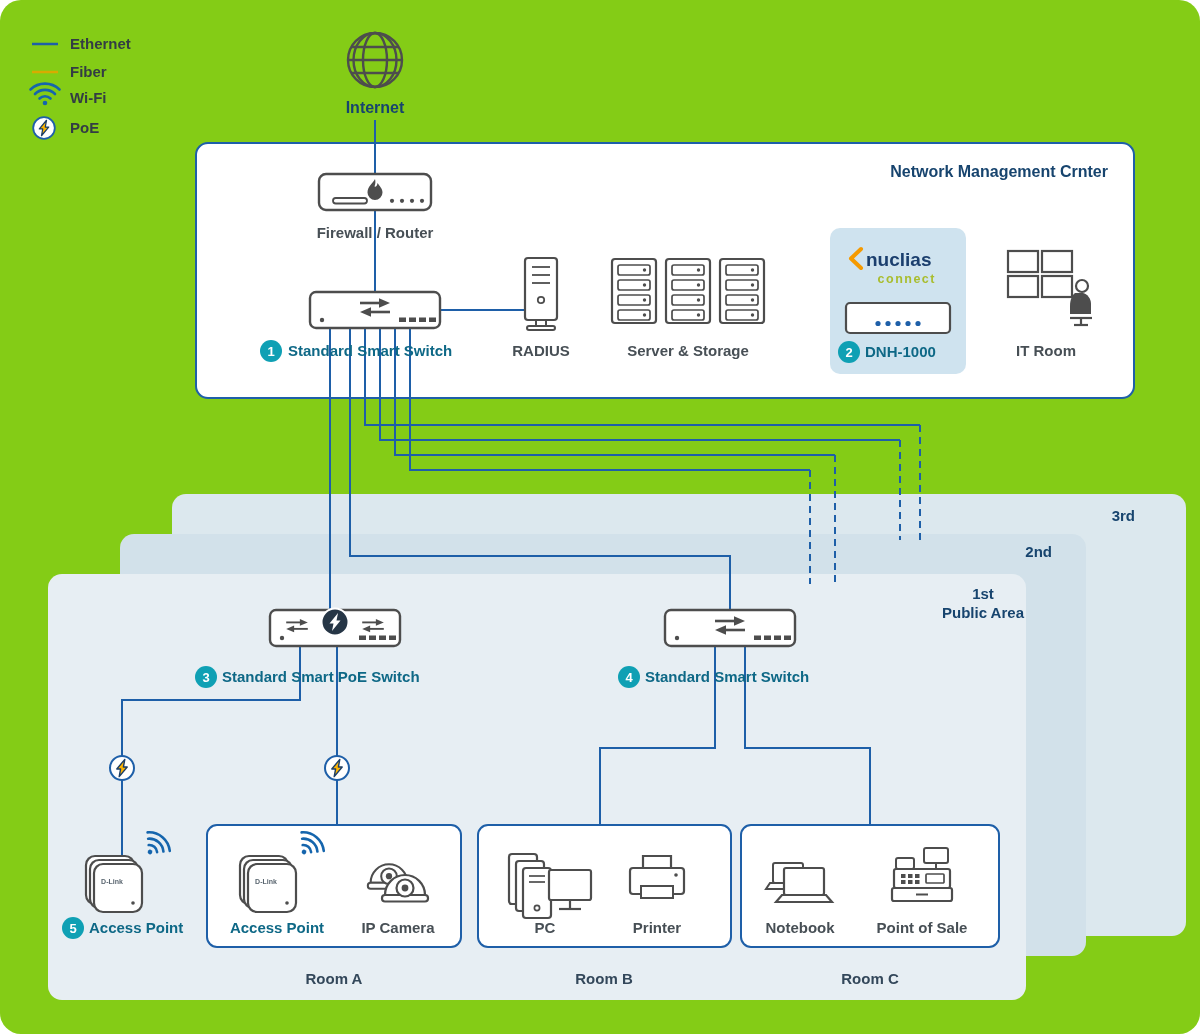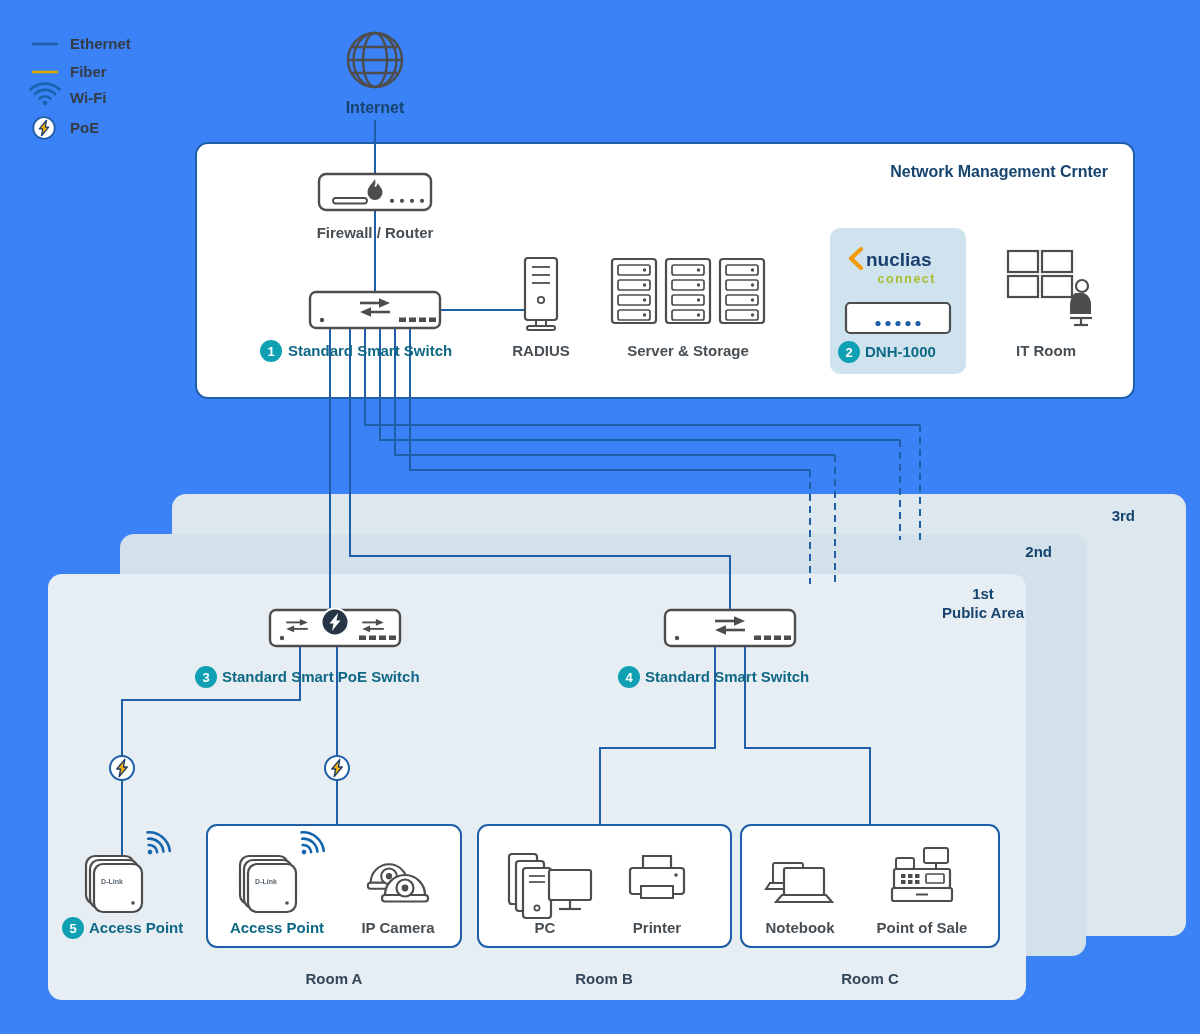--- a/index.html
+++ b/index.html
@@ -1,17 +1,17 @@
 <!DOCTYPE html>
 <html><head>
 <meta charset="utf-8">
 <style>
   html,body{margin:0;padding:0;background:#ffffff;}
-  #stage{position:relative;width:1200px;height:1034px;background:#3b82f6;
-         font-family:"Liberation Sans",sans-serif;overflow:hidden;}
+  #stage{position:relative;width:1200px;height:1034px;background:#84cc16;
+         font-family:"Liberation Sans",sans-serif;overflow:hidden;border-radius:21px;}
   #stage svg{position:absolute;left:0;top:0;}
   text{font-family:"Liberation Sans",sans-serif;}
   .lbl       {fill:#474f55;font-size:15px;font-weight:600;}
   .lbl-teal  {fill:#0e6886;font-size:15px;font-weight:700;}
   .lbl-navy  {fill:#17446e;font-size:16px;font-weight:700;}
   .lbl-floor {fill:#17446e;font-size:15px;font-weight:700;}
   .lbl-room  {fill:#33475a;font-size:15px;font-weight:700;}
   .lbl-legend{fill:#333c44;font-size:15px;font-weight:600;}
   .badge-num {fill:#ffffff;font-size:13px;font-weight:700;}
   .brand-main{fill:#1b3f6e;font-size:19px;font-weight:700;}

